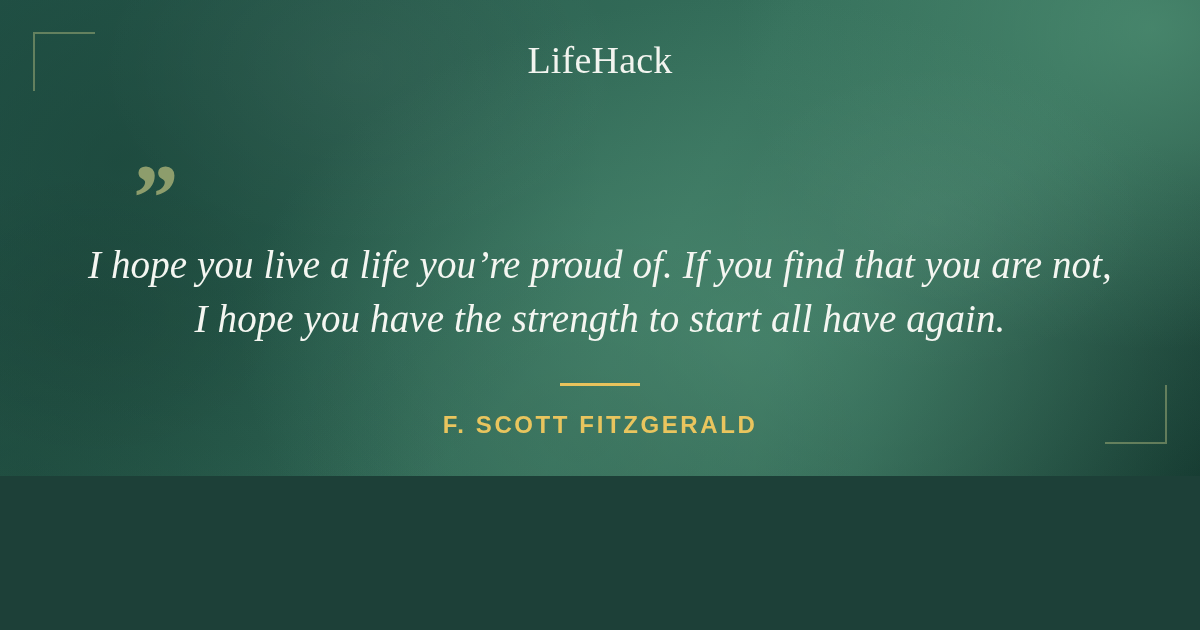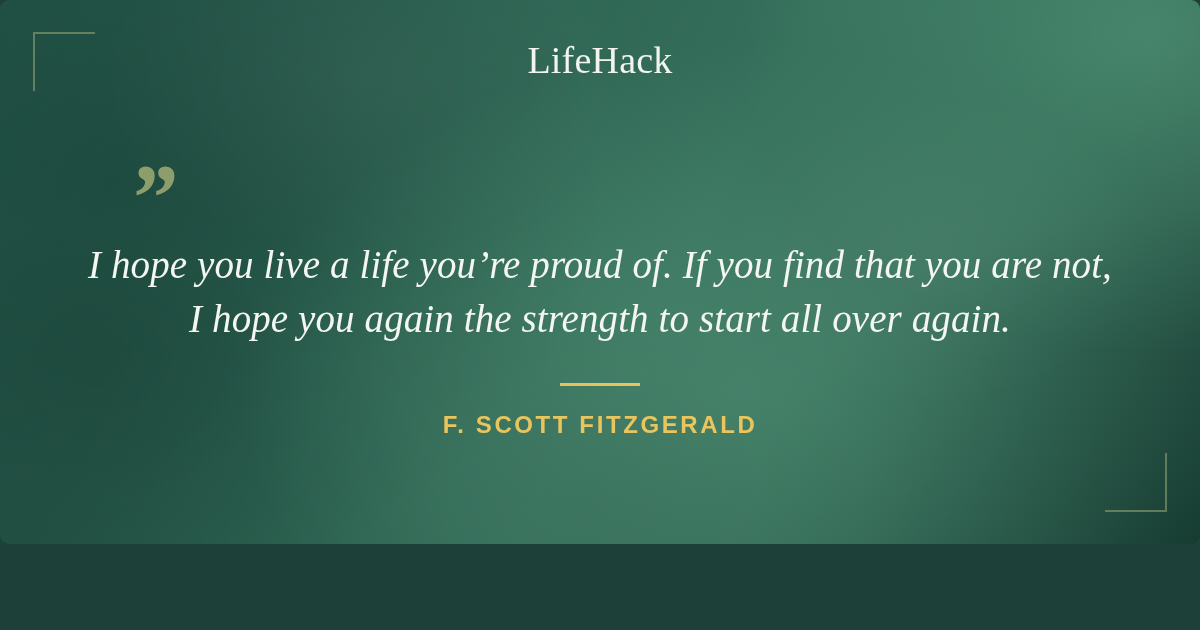--- a/index.html
+++ b/index.html
@@ -7,31 +7,30 @@
     padding: 0;
     background: #1d4038;
   }
   body {
     font-family: "Liberation Sans", sans-serif;
   }
 
   .card {
     position: relative;
     width: 1200px;
-    height: 544px;
+    height: 476px;
     overflow: hidden;
     background-color: #2d6150;
     background-image:
       radial-gradient(ellipse 700px 480px at 62% 72%, rgba(86,150,122,0.55) 0%, rgba(86,150,122,0.28) 38%, rgba(86,150,122,0.0) 72%),
       radial-gradient(ellipse 520px 400px at 96% 6%, rgba(86,155,124,0.62) 0%, rgba(86,155,124,0.22) 52%, rgba(86,155,124,0.0) 80%),
       radial-gradient(ellipse 620px 520px at 10% 34%, rgba(22,62,52,0.55) 0%, rgba(22,62,52,0.22) 50%, rgba(22,62,52,0.0) 78%),
       radial-gradient(ellipse 560px 420px at 100% 100%, rgba(18,55,46,0.72) 0%, rgba(18,55,46,0.30) 48%, rgba(18,55,46,0.0) 80%),
       radial-gradient(ellipse 520px 380px at 2% 100%, rgba(24,64,52,0.45) 0%, rgba(24,64,52,0.15) 55%, rgba(24,64,52,0.0) 82%),
       linear-gradient(118deg, #24564a 0%, #2b6050 26%, #356f5b 55%, #2f6553 76%, #22493d 100%);
-    border-radius: 9px;
   }
 
   
   .texture {
     position: absolute;
     inset: 0;
     pointer-events: none;
     background-image:
       radial-gradient(ellipse 380px 260px at 30% 14%, rgba(255,255,255,0.045), rgba(255,255,255,0) 70%),
       radial-gradient(ellipse 300px 220px at 78% 46%, rgba(255,255,255,0.035), rgba(255,255,255,0) 72%),
@@ -130,19 +129,19 @@
 
   <div class="texture"></div>
 
   <div class="corner corner-tl"></div>
   <div class="corner corner-br"></div>
 
   <div class="brand">LifeHack</div>
 
   <div class="quote-mark">”</div>
 
-  <div class="quote-text">I hope you live a life you’re proud of. If you find that you are not, I hope you again the strength to start all over again.</div>
+  <div class="quote-text">I hope you live a life you’re proud of. If you find that you are not, I hope you have the strength to start all have again.</div>
 
   <div class="divider"></div>
 
   <div class="attribution">F. SCOTT FITZGERALD</div>
 
 </div>
 
 </body></html>

